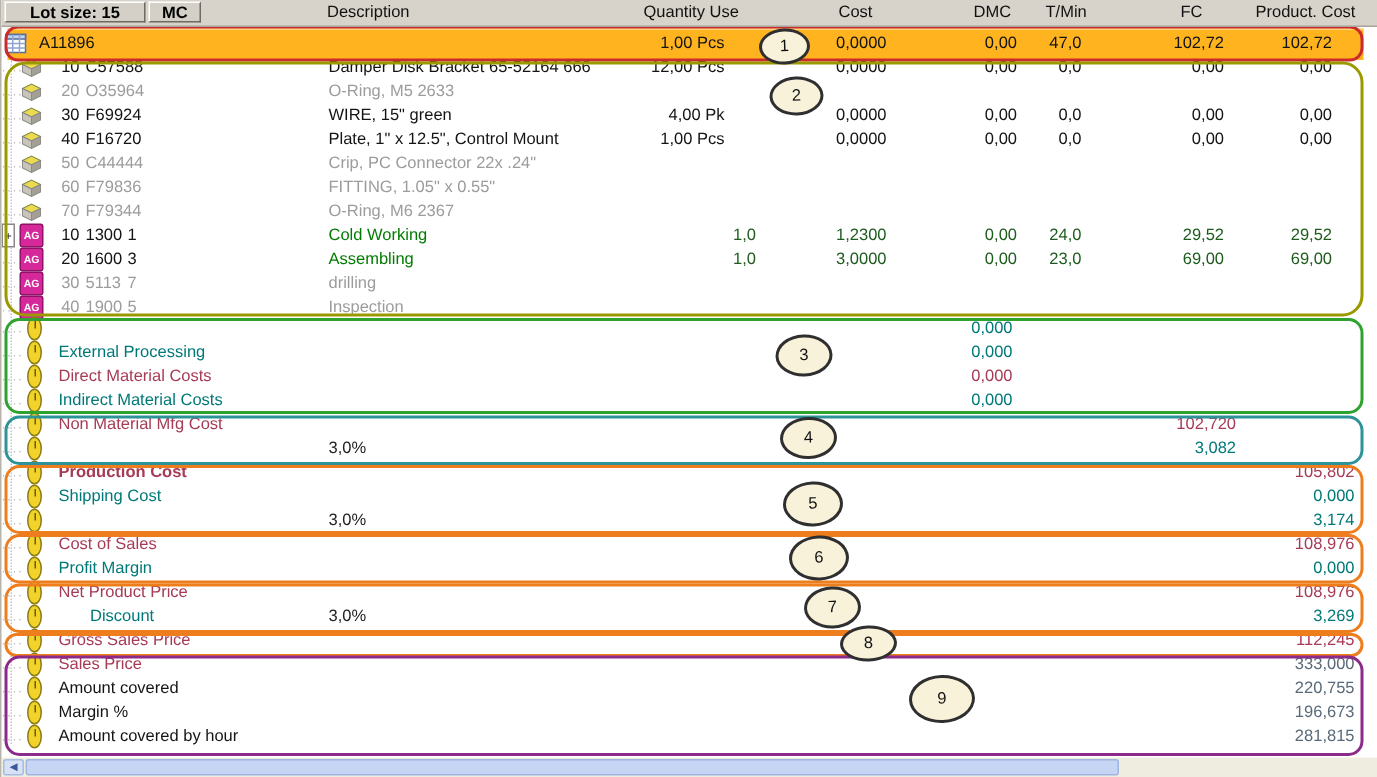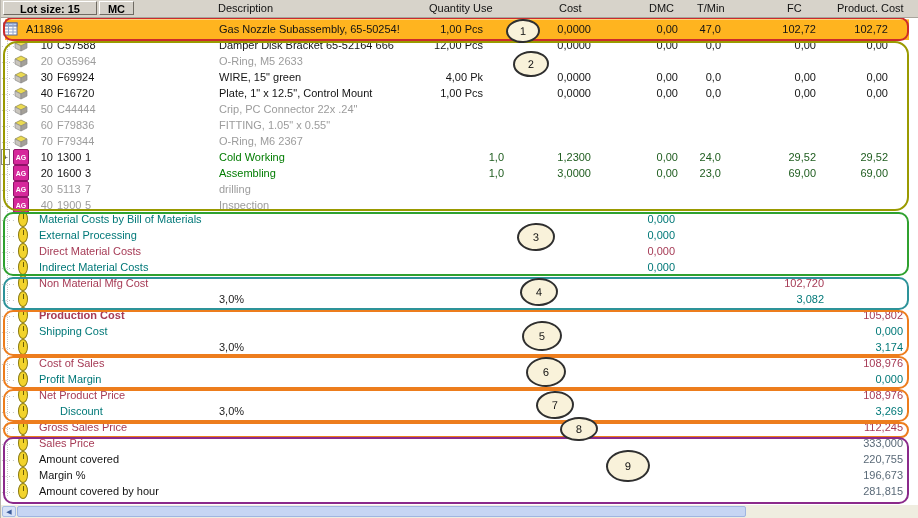--- a/index.html
+++ b/index.html
@@ -94,21 +94,20 @@
       <div class="row" style="top: 21px;">
         <span style="left: 2px; top: 1px; width: 15px;"><svg width="15" height="14" viewBox="0 0 15 14">
             <rect x="1" y="1" width="13" height="12" fill="#FFFFFF" stroke="#5A6A9A"></rect>
             <rect x="1" y="1" width="13" height="3" fill="#BFD3F2" stroke="#5A6A9A"></rect>
             <line x1="1" y1="7" x2="14" y2="7" stroke="#8FA5CF"></line>
             <line x1="1" y1="10" x2="14" y2="10" stroke="#8FA5CF"></line>
             <line x1="5.5" y1="1" x2="5.5" y2="13" stroke="#8FA5CF"></line>
             <line x1="10" y1="1" x2="10" y2="13" stroke="#8FA5CF"></line>
           </svg></span>
         <span class="c-black" style="left: 25px;">A11896</span>
-        <span class="c-black" style="left: 218px;">Gas Nozzle Subassembly, 65-50254!</span>
         <span class="c-black" style="right: 436px;">1,00 Pcs</span>
         <span class="c-black" style="right: 328px;">0,0000</span>
         <span class="c-black" style="right: 241px;">0,00</span>
         <span class="c-black" style="right: 198px;">47,0</span>
         <span class="c-black" style="right: 103px;">102,72</span>
         <span class="c-black" style="right: 31px;">102,72</span>
       </div>
       <div class="row" style="top: 37px;">
         <span class="c-dots" style="left: 0px; top: 2px;">····</span>
         <span style="left: 12px; top: 1px; width: 16px;"><svg width="16" height="14" viewBox="0 0 16 14">
@@ -245,21 +244,20 @@
         <span class="c-dots" style="left: 0px; top: 2px;">····</span>
         <span class="ag-badge">AG</span>
         <span class="c-gray" style="left: 34px; width: 18px; text-align: right;">40</span>
         <span class="c-gray" style="left: 56px;">1900</span>
         <span class="c-gray" style="left: 84px;">5</span>
         <span class="c-gray" style="left: 218px;">Inspection</span>
       </div>
       <div class="row" style="top: 211px;">
         <span class="c-dots" style="left: 0px; top: 2px;">····</span>
         <span class="coin"></span>
-        <span class="c-teal" style="left: 38px;">Material Costs by Bill of Materials</span>
         <span class="c-teal" style="right: 244px;">0,000</span>
       </div>
       <div class="row" style="top: 227px;">
         <span class="c-dots" style="left: 0px; top: 2px;">····</span>
         <span class="coin"></span>
         <span class="c-teal" style="left: 38px;">External Processing</span>
         <span class="c-teal" style="right: 244px;">0,000</span>
       </div>
       <div class="row" style="top: 243px;">
         <span class="c-dots" style="left: 0px; top: 2px;">····</span>

